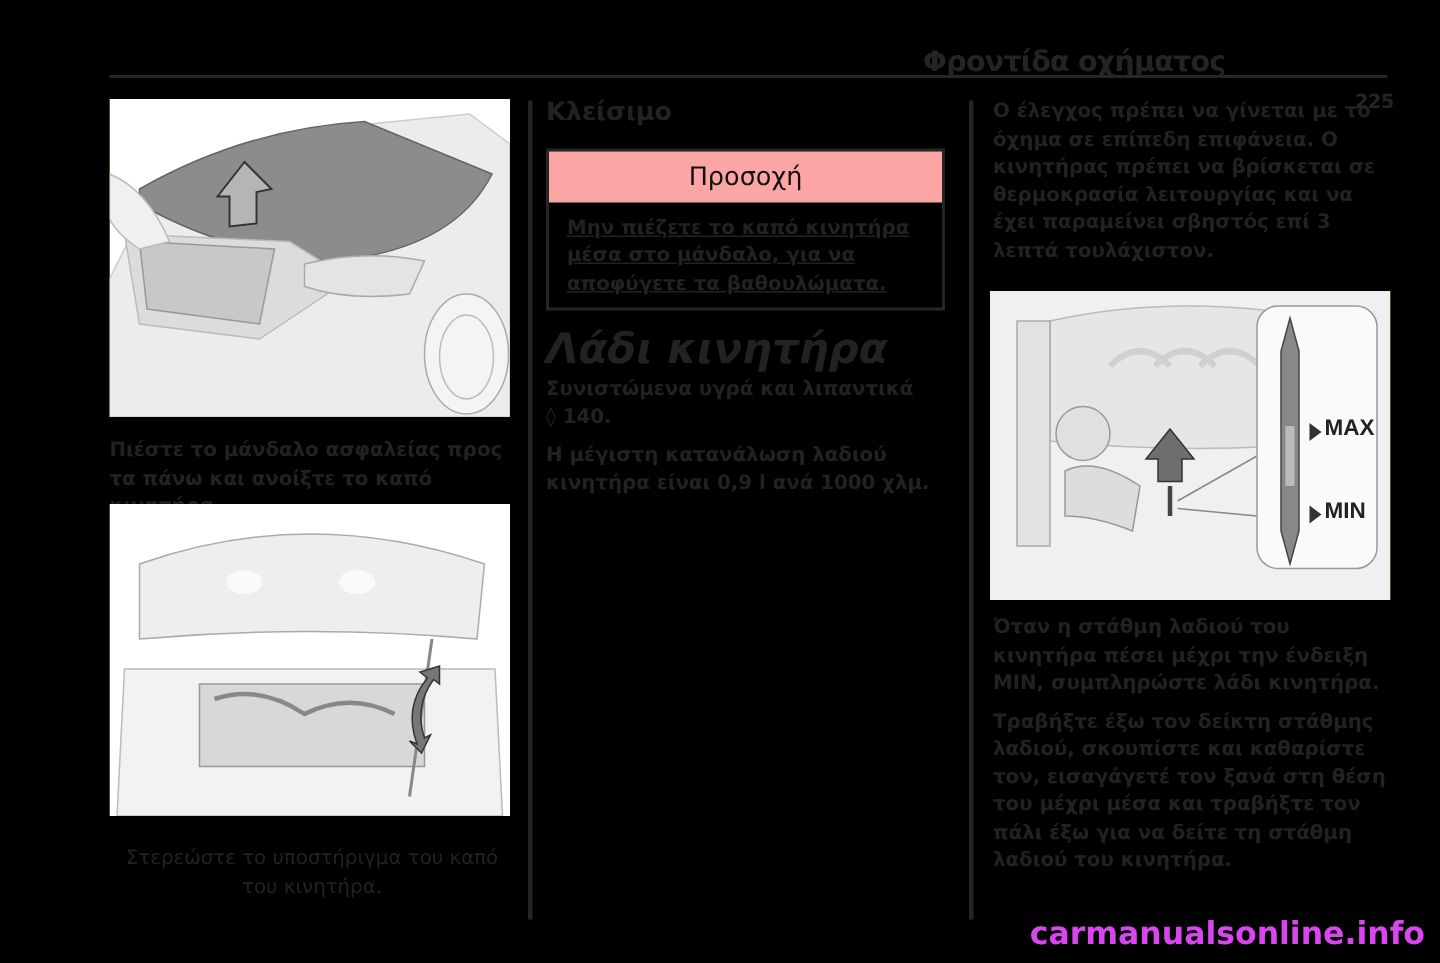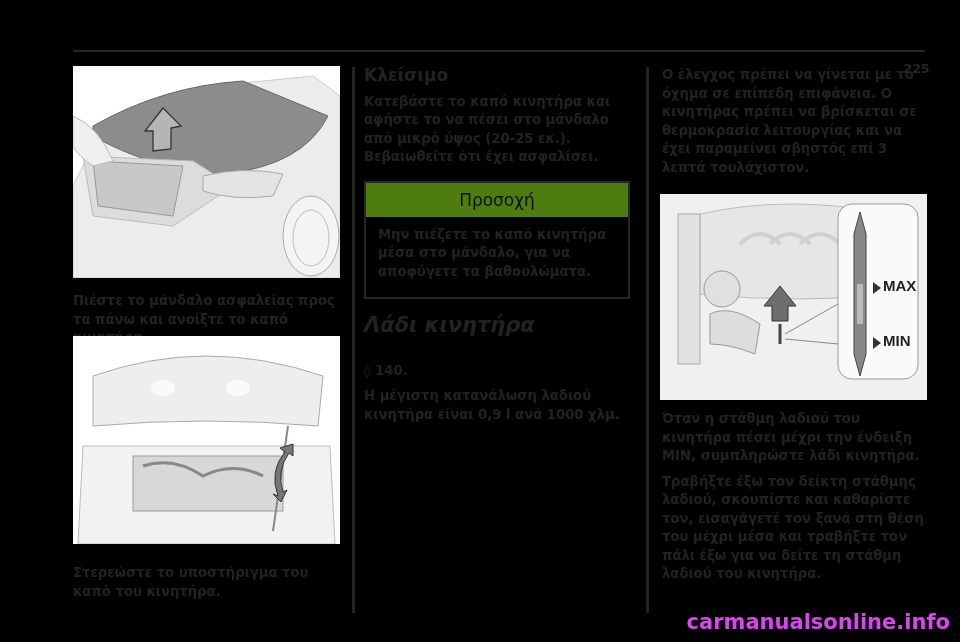--- a/index.html
+++ b/index.html
@@ -7,31 +7,32 @@
        font-family:"DejaVu Sans","Liberation Sans",sans-serif;color:#242424;}
   .hdr{position:absolute;left:73px;top:0;width:856px;height:52px;}
   .hdr .title{position:absolute;right:112px;top:30px;font-size:19px;font-weight:bold;color:#242424;letter-spacing:-0.5px;}
   .hdr .pnum{position:absolute;right:0;top:30px;font-size:13px;font-weight:bold;color:#242424;letter-spacing:-0.5px;margin-top:31px;}
   .hdr .rule{position:absolute;left:0;right:4px;top:50px;height:2px;background:#262626;}
   .vline{position:absolute;top:67px;width:3px;background:#242424;}
   .fig{position:absolute;background:#4d7c0f;overflow:hidden;}
   .col{position:absolute;font-size:13.2px;line-height:18.5px;font-weight:bold;color:#222;}
   .col p{margin:0 0 7px 0;}
   .h1{font-size:17px;font-weight:bold;color:#222;margin:0 0 8px 0;}
-  .h2{font-size:21px;font-style:italic;color:#222;margin:6px 0 6px 0;line-height:24px;}
+  .h2{font-size:28px;font-style:italic;color:#222;margin:6px 0 6px 0;line-height:24px;}
   .warn{border:2px solid #262626;margin:14px 0 14px 0;}
-  .warn .wh{background:#4d7c0f;text-align:center;font-size:17px;font-weight:normal;color:#111;height:34px;line-height:34px;}
-  .warn .wb{padding:9px 10px 16px 12px;}
+  .warn .wh{background:#fca5a5;text-align:center;font-size:17px;font-weight:normal;color:#111;height:34px;line-height:34px;}
+  .warn .wb{padding:9px 10px 6px 12px;text-decoration:underline;}
   .watermark{position:absolute;right:10px;bottom:8px;font-size:21px;color:#d946ef;font-weight:bold;}
   .diplbl{position:absolute;font-family:"Liberation Sans",sans-serif;font-weight:bold;font-size:15px;color:#222;}
 </style>
 </head>
 <body>
 
 <div class="hdr">
+  <span class="title">Φροντίδα οχήματος</span>
   <span class="pnum">225</span>
   <div class="rule"></div>
 </div>
 
 <div class="vline" style="left:352px;height:546px;"></div>
 <div class="vline" style="left:646px;height:546px;"></div>
 
 <div class="fig" style="left:73px;top:66px;width:267px;height:212px;">
   <svg width="267" height="212" viewBox="0 0 267 212">
     <rect width="267" height="212" fill="#fff"></rect>
@@ -57,32 +58,31 @@
     <ellipse cx="90" cy="52" rx="12" ry="8" fill="#fafafa"></ellipse>
     <ellipse cx="165" cy="52" rx="12" ry="8" fill="#fafafa"></ellipse>
     <path d="M10 110 L257 110 L262 208 L5 208 Z" fill="#f2f2f2" stroke="#bbb"></path>
     <rect x="60" y="120" width="150" height="55" fill="#d8d8d8" stroke="#999"></rect>
     <path d="M70 130 Q100 120 130 140 Q160 125 190 140" fill="none" stroke="#888" stroke-width="3"></path>
     <line x1="215" y1="90" x2="200" y2="195" stroke="#888" stroke-width="2"></line>
     <path d="M205 160 Q196 135 212 116 L207 112 L220 108 L220 120 L216 117 Q203 135 210 156 L214 154 L208 166 L200 158 Z" fill="#777" stroke="#333"></path>
   </svg>
 </div>
 <div class="col" style="left:73px;top:564px;width:270px;font-weight:normal;">
-  <p style="font-weight:bold;">Στερεώστε το υποστήριγμα του καπό του κινητήρα.</p>
+  <p style="font-weight:normal;text-align:center;">Στερεώστε το υποστήριγμα του καπό του κινητήρα.</p>
 </div>
 
 <div class="col" style="left:364px;top:66px;width:266px;">
   <div class="h1">Κλείσιμο</div>
-  <p>Κατεβάστε το καπό κινητήρα και αφήστε το να πέσει στο μάνδαλο από μικρό ύψος (20-25 εκ.). Βεβαιωθείτε ότι έχει ασφαλίσει.</p>
   <div class="warn">
     <div class="wh">Προσοχή</div>
     <div class="wb">Μην πιέζετε το καπό κινητήρα μέσα στο μάνδαλο, για να αποφύγετε τα βαθουλώματα.</div>
   </div>
   <div class="h2">Λάδι κινητήρα</div>
-  <p><br><span>◊ 140.</span></p>
+  <p><span>Συνιστώμενα υγρά και λιπαντικά</span><br><span>◊ 140.</span></p>
   <p>Η μέγιστη κατανάλωση λαδιού κινητήρα είναι 0,9 l ανά 1000 χλμ.</p>
 </div>
 
 <div class="col" style="left:662px;top:66px;width:268px;">
   <p>Ο έλεγχος πρέπει να γίνεται με το όχημα σε επίπεδη επιφάνεια. Ο κινητήρας πρέπει να βρίσκεται σε θερμοκρασία λειτουργίας και να έχει παραμείνει σβηστός επί 3 λεπτά τουλάχιστον.</p>
 </div>
 
 <div class="fig" style="left:660px;top:194px;width:267px;height:206px;">
   <svg width="267" height="206" viewBox="0 0 267 206">
     <rect width="267" height="206" fill="#f0f0f0"></rect>

